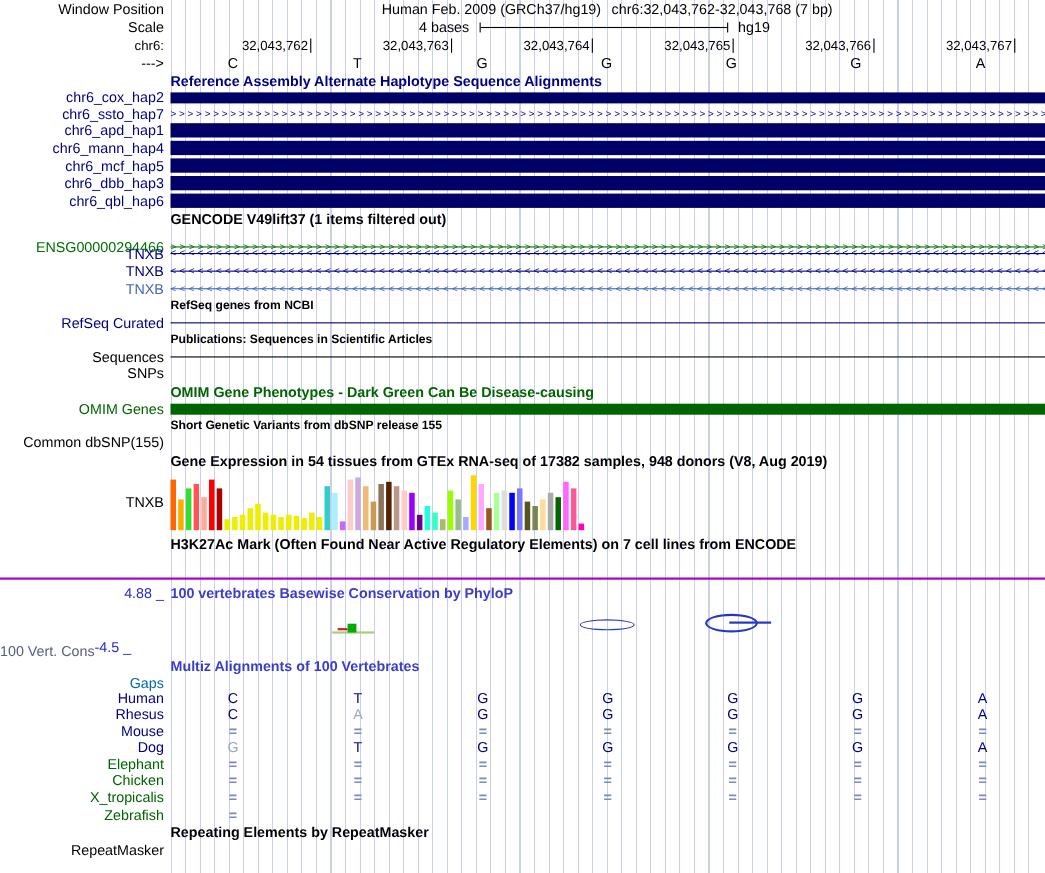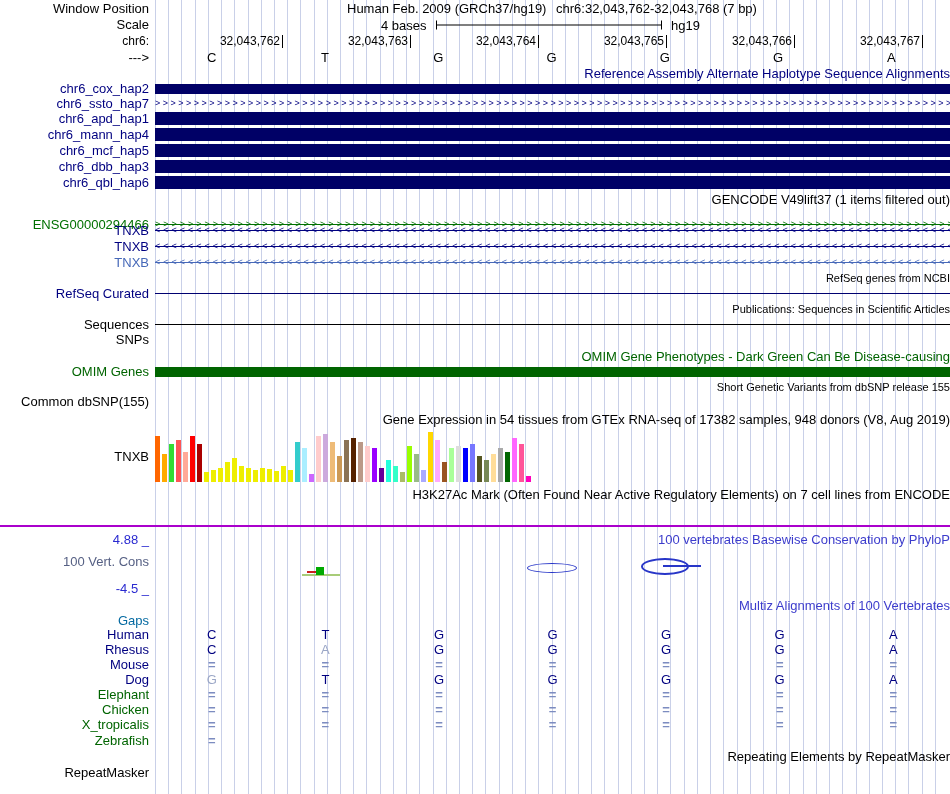--- a/index.html
+++ b/index.html
@@ -5,21 +5,21 @@
   * { margin:0; padding:0; box-sizing:border-box; }
   body { font-family:"Liberation Sans", sans-serif; background:#fff; }
   .browser { position:relative; width:950px; height:794px; background:#fff; overflow:hidden;
              font-size:13px; color:#000; line-height:1;padding-left:31px; }
   .grid { position:absolute; left:155px; top:0; width:793px; height:794px; z-index:0;
           background:repeating-linear-gradient(to right,#c9d0e8 0 1px,transparent 1px 13.217px); }
   .r { position:absolute; left:0; width:950px; display:flex; z-index:1; align-items:center; }
   .gut { width:155px; flex:none; padding-right:6px; display:flex; align-items:center;
          justify-content:flex-end; text-align:right; height:100%; }
   .trk { position:relative; flex:1; height:100%; display:flex; align-items:center; }
-  .ttl { justify-content:flex-end; }
+  .ttl { justify-content:flex-start;font-weight:bold; }
   .abs { position:absolute; top:50%; transform:translateY(-50%); white-space:nowrap; }
   .sm { font-size:11px; }
   .c-navy{color:#000080} .c-green{color:#007000} .c-dgreen{color:#006400}
   .c-blue3{color:#4668b8} .c-tblue{color:#3c3ccc} .c-gaps{color:#0369a1}
   .c-lim{color:#2a2ad0} .c-cons{color:#566084}
   .scalebar { height:9px; border-left:1px solid #000; border-right:1px solid #000;
               background:linear-gradient(#000 0 0) center/100% 1px no-repeat; }
   .coordcell { width:128px; display:flex; justify-content:flex-end; align-items:flex-start; }
   .tick { width:1px; height:13px; background:#000; margin-left:2px; }
   .basecell { width:113.283px; text-align:center; }
@@ -336,21 +336,21 @@
       </div>
   </div>
 
   <div class="r" style="top:532px;height:15px">
     <div class="gut c-lim">4.88 _</div>
     <div class="trk ttl">
         <span class="c-tblue">100 vertebrates Basewise Conservation by PhyloP</span>
       </div>
   </div>
   <div class="r" style="top:547px;height:51px;align-items:stretch">
-    <div class="gut" style="flex-direction:column;align-items:flex-end;justify-content:flex-start;padding-top:8px">
+    <div class="gut" style="flex-direction:row;align-items:flex-end;justify-content:flex-start;padding-top:8px">
       <span class="c-cons">100 Vert. Cons</span>
       <span class="c-lim" style="margin-top:auto;padding-bottom:3px">-4.5 _</span>
     </div>
     <div class="trk">
       <div class="mark" style="left:147px;top:27px;width:38px;height:2px;background:#a8cc78"></div>
       <div class="mark" style="left:152px;top:24px;width:9px;height:2px;background:#cc2020"></div>
       <div class="mark" style="left:161px;top:20px;width:8px;height:8px;background:#00aa00"></div>
       <div class="mark ellipse" style="left:372px;top:16px;width:50px;height:10px;border-width:1.5px"></div>
       <div class="mark ellipse" style="left:486px;top:11px;width:48px;height:17px"></div>
       <div class="mark" style="left:508px;top:18px;width:38px;height:2px;background:#2836c8"></div>

